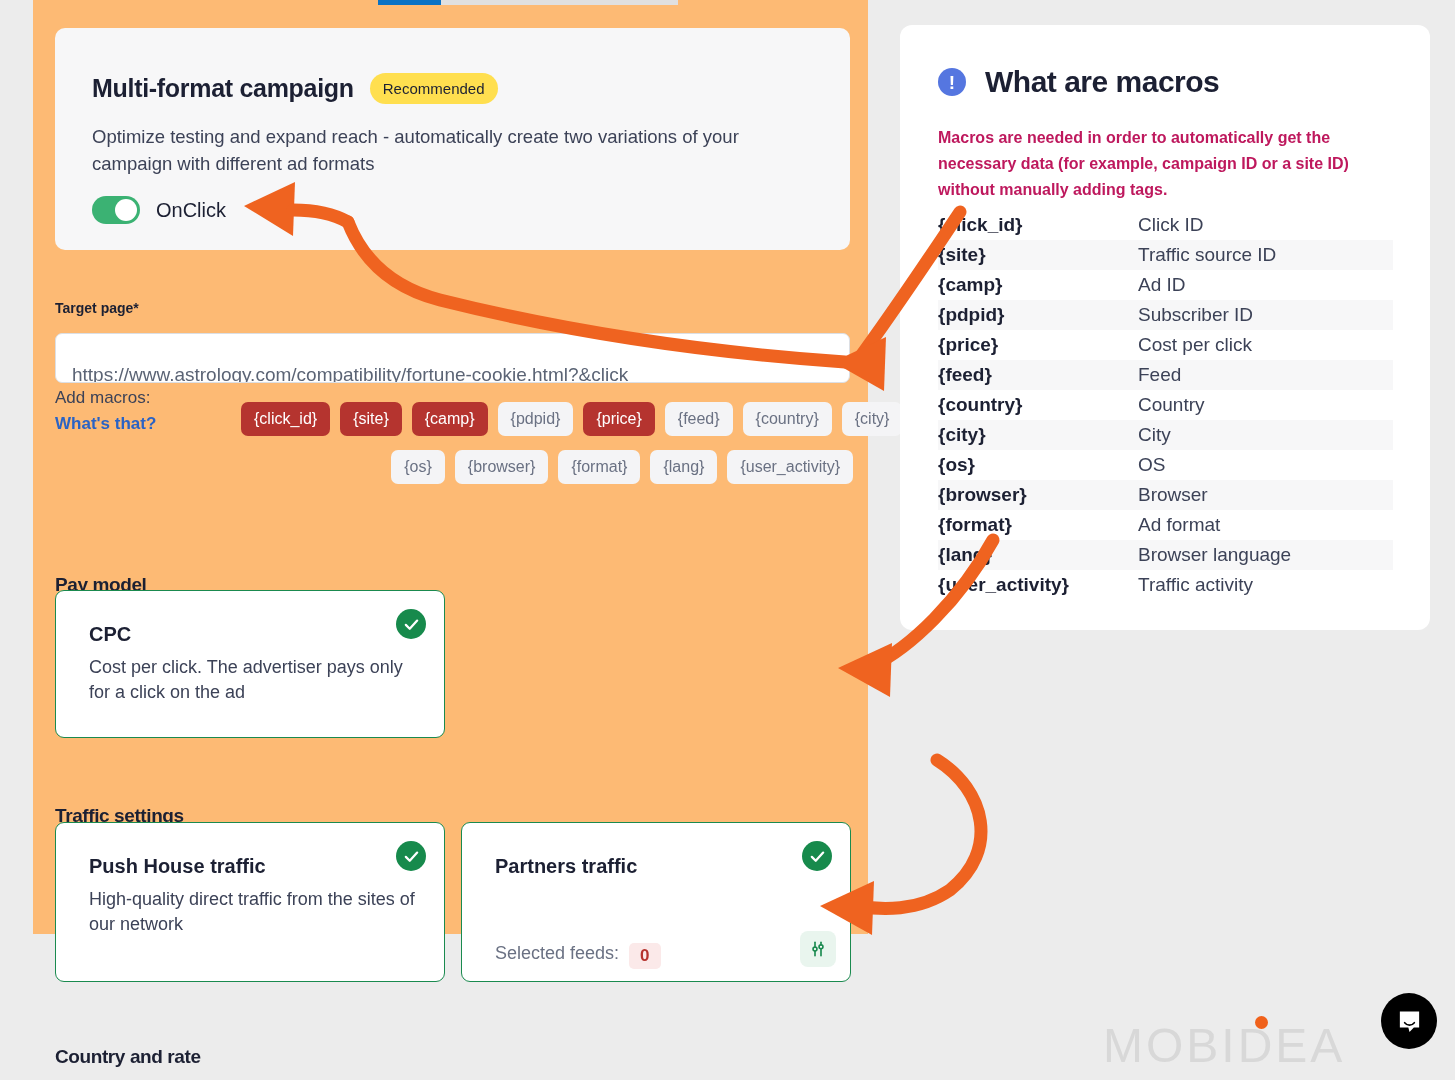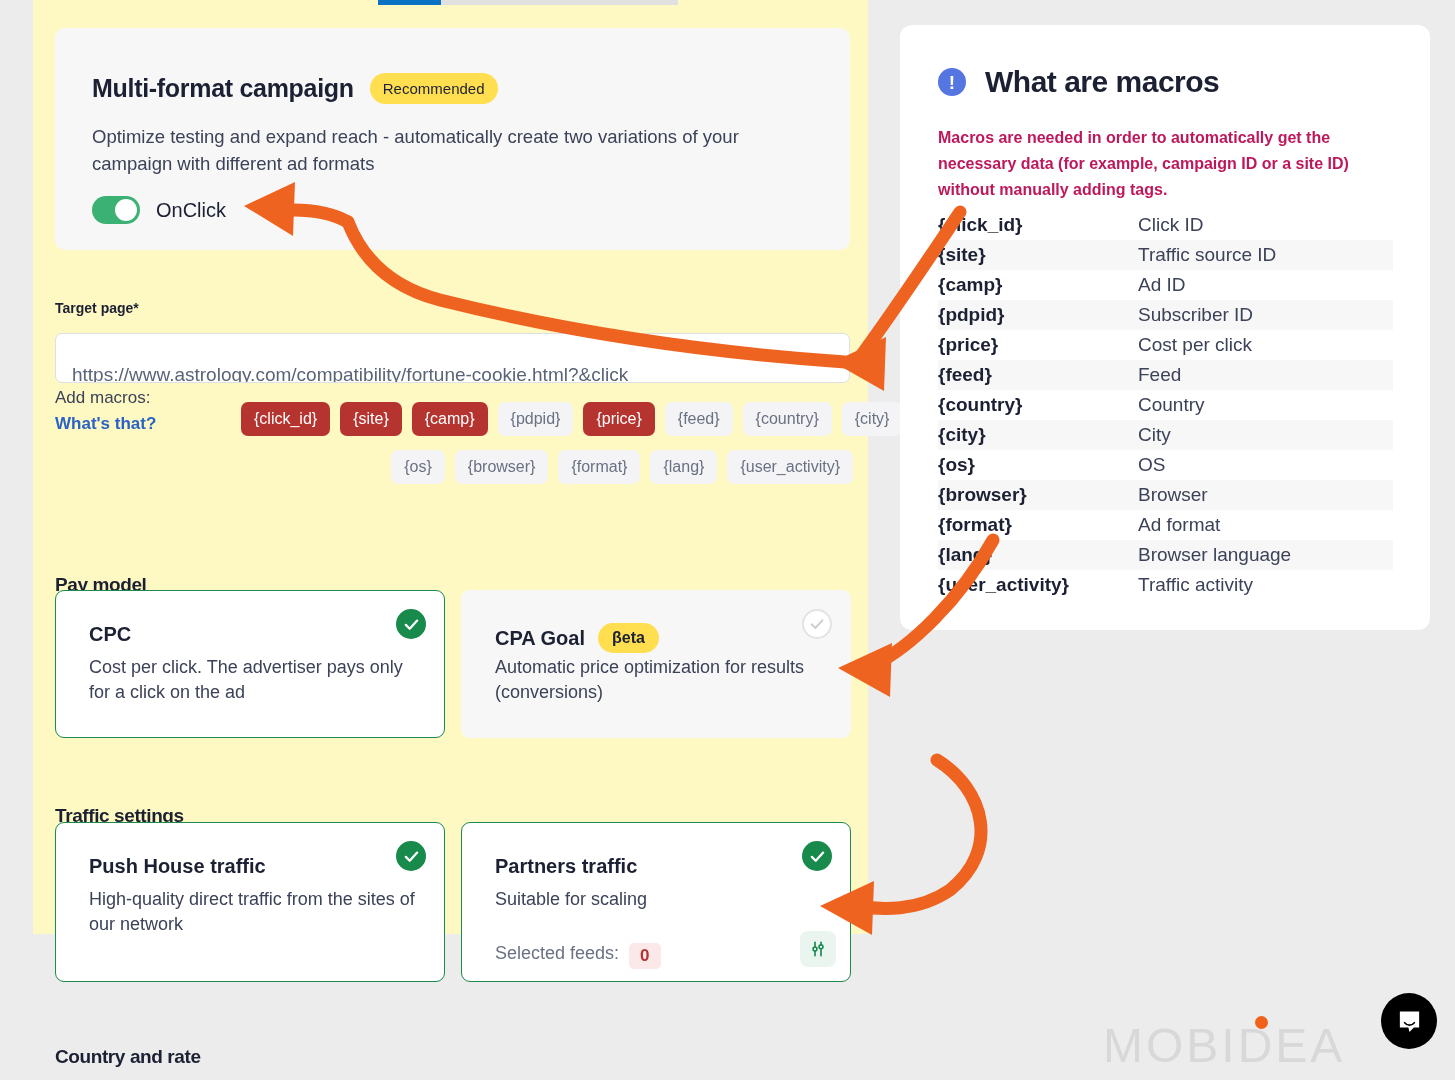--- a/index.html
+++ b/index.html
@@ -15,21 +15,21 @@
     width: 1455px;
     height: 1080px;
     background: #ececec;
   }
 
   
   .left-pane {
     position: absolute;
     left: 33px; top: 0;
     width: 835px; height: 934px;
-    background: #fef9c3;
+    background: #fdba74;
   }
 
   
   .progress-track {
     position: absolute;
     left: 345px; top: 0px;
     width: 300px; height: 5px;
     background: #e0e0e0;
     border-radius: 0;
   }
@@ -385,52 +385,39 @@
         <span class="opt-title">CPC</span>
       </div>
       <div class="opt-desc">Cost per click. The advertiser pays only for a click on the ad</div>
       <div class="check-circle on">
         <svg width="17" height="17" viewBox="0 0 24 24" fill="none" stroke="#ffffff" stroke-width="3.2" stroke-linecap="round" stroke-linejoin="round">
             <polyline points="4 12.5 9.5 18 20 6.5"></polyline>
           </svg>
       </div>
     </div>
 
-    <div class="opt-card unselected" style="left:428px; top:590px; width:390px; height:148px;">
-      <div class="opt-title-row">
-        <span class="opt-title">CPA Goal</span>
-        <span class="badge-beta">βeta</span>
-      </div>
-      <div class="opt-desc">Automatic price optimization for results (conversions)</div>
-      <div class="check-circle off">
-        <svg width="16" height="16" viewBox="0 0 24 24" fill="none" stroke="#cfcfd2" stroke-width="3" stroke-linecap="round" stroke-linejoin="round">
-            <polyline points="4 12.5 9.5 18 20 6.5"></polyline>
-          </svg>
-      </div>
-    </div>
 
     <div class="section-heading" id="h-traffic">Traffic settings</div>
 
     <div class="opt-card selected" style="left:22px; top:822px; width:390px; height:160px;">
       <div class="opt-title-row">
         <span class="opt-title">Push House traffic</span>
       </div>
       <div class="opt-desc">High-quality direct traffic from the sites of our network</div>
       <div class="check-circle on">
         <svg width="17" height="17" viewBox="0 0 24 24" fill="none" stroke="#ffffff" stroke-width="3.2" stroke-linecap="round" stroke-linejoin="round">
             <polyline points="4 12.5 9.5 18 20 6.5"></polyline>
           </svg>
       </div>
     </div>
 
     <div class="opt-card selected" style="left:428px; top:822px; width:390px; height:160px;">
       <div class="opt-title-row">
         <span class="opt-title">Partners traffic</span>
       </div>
-      <div class="opt-desc">Suitable for scaling</div>
       <div class="feeds-line">
         <span>Selected feeds:</span>
         <span class="feeds-count">0</span>
       </div>
       <div class="check-circle on">
         <svg width="17" height="17" viewBox="0 0 24 24" fill="none" stroke="#ffffff" stroke-width="3.2" stroke-linecap="round" stroke-linejoin="round">
             <polyline points="4 12.5 9.5 18 20 6.5"></polyline>
           </svg>
       </div>
       <div class="sliders-btn">

